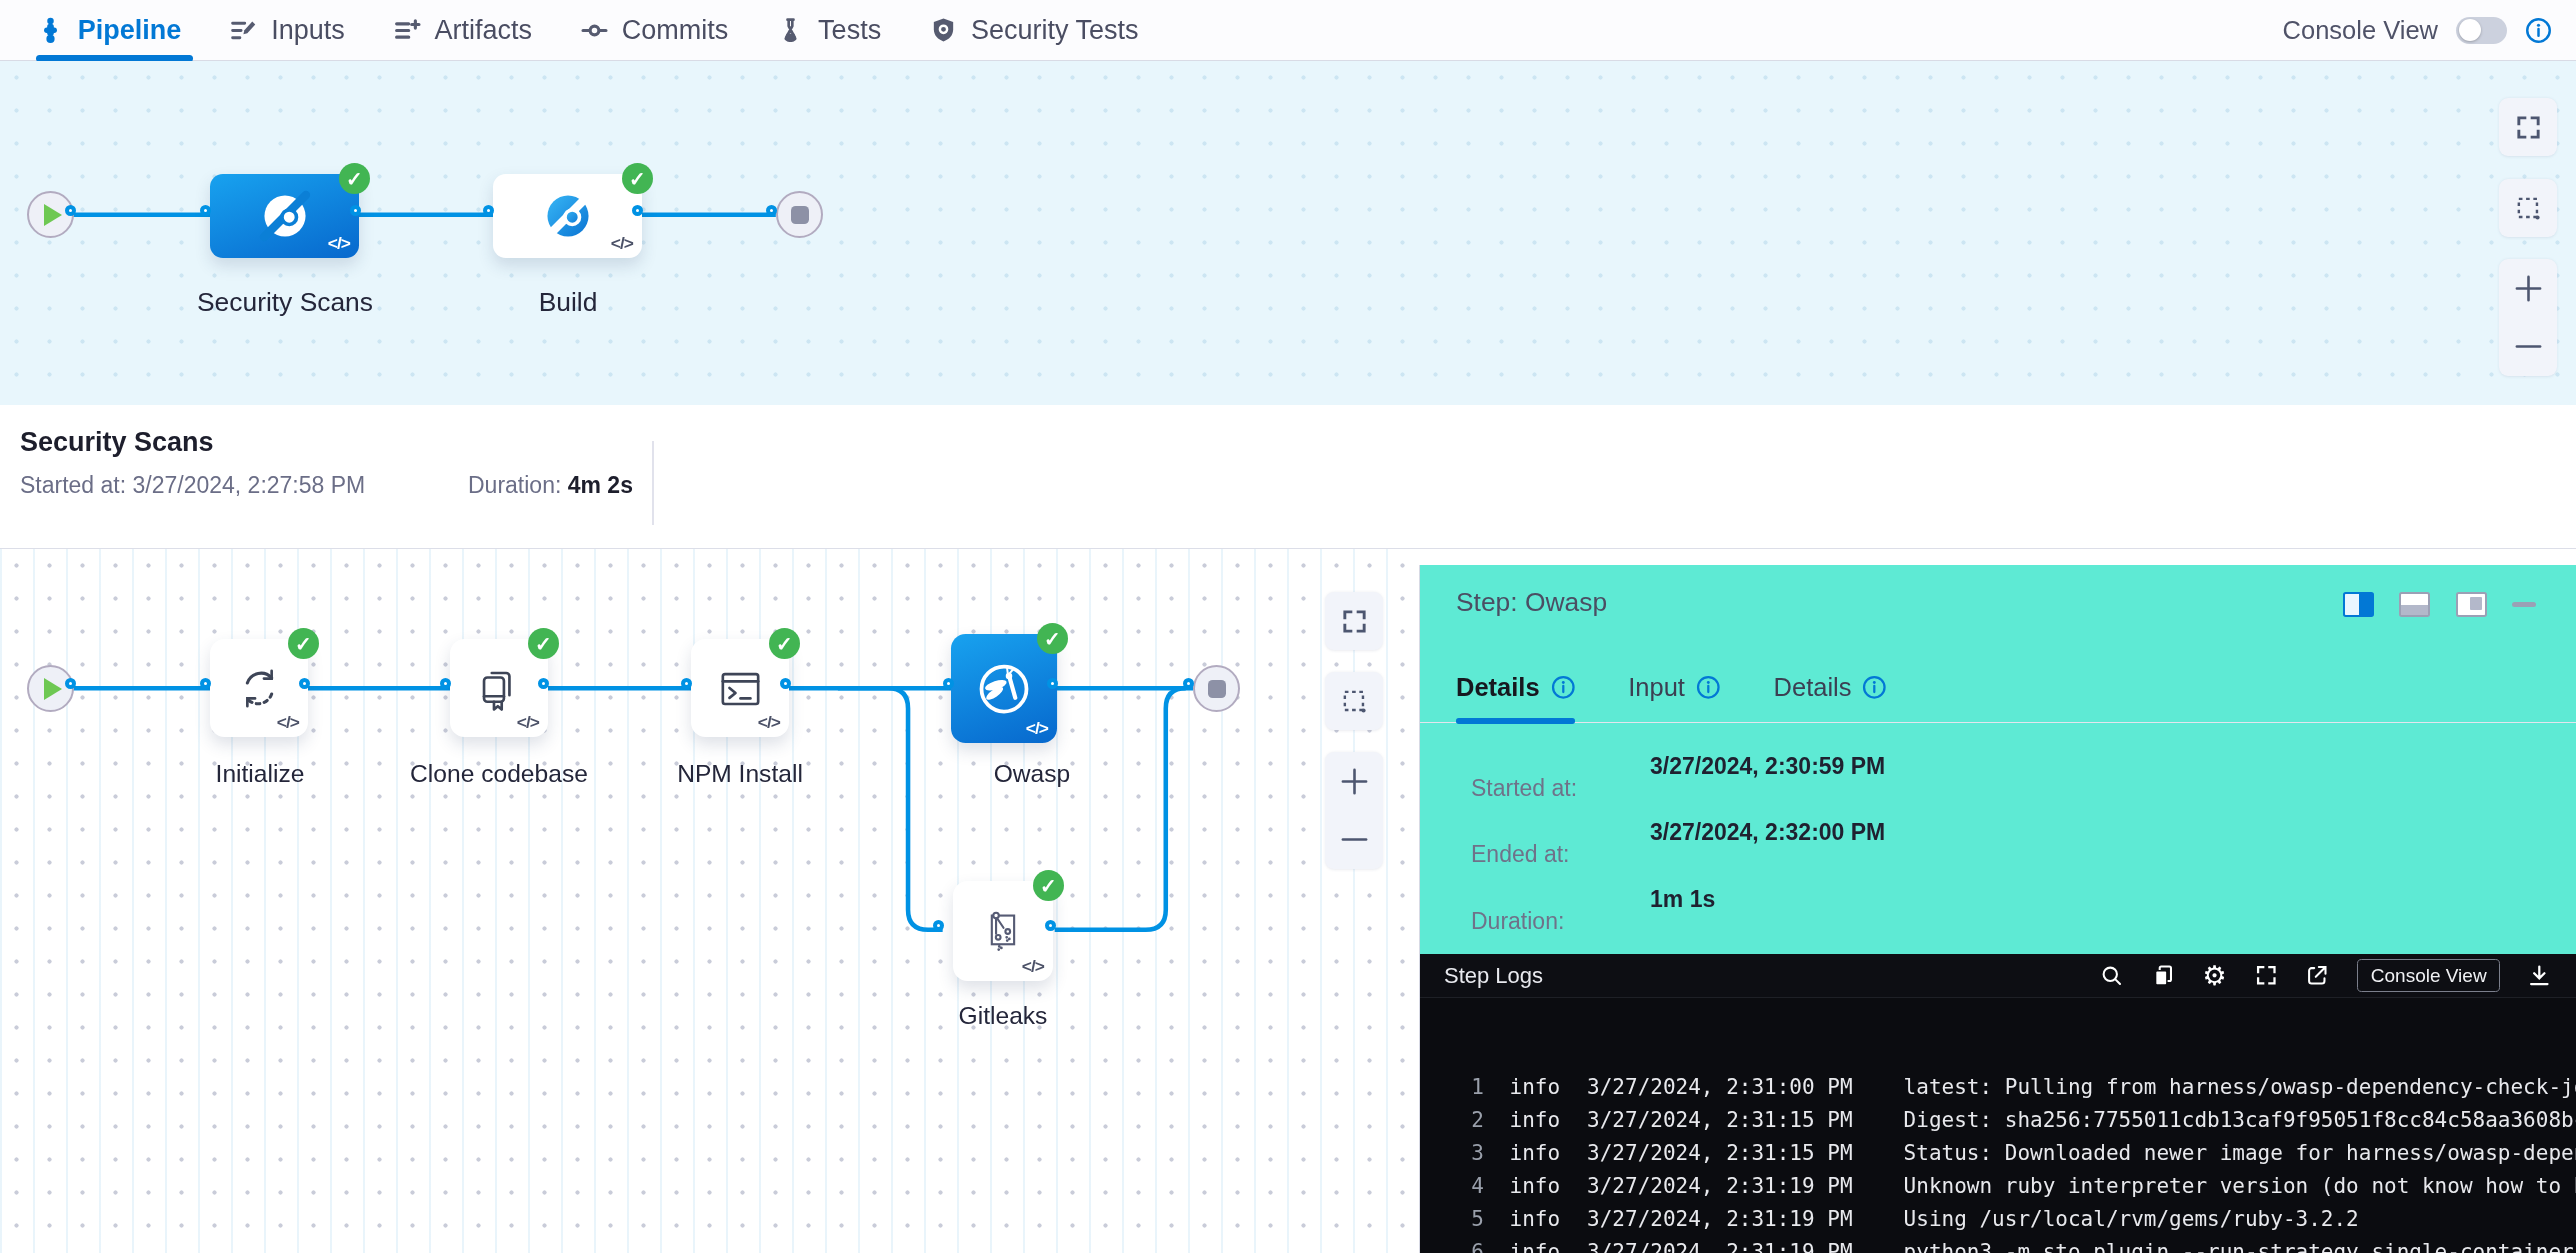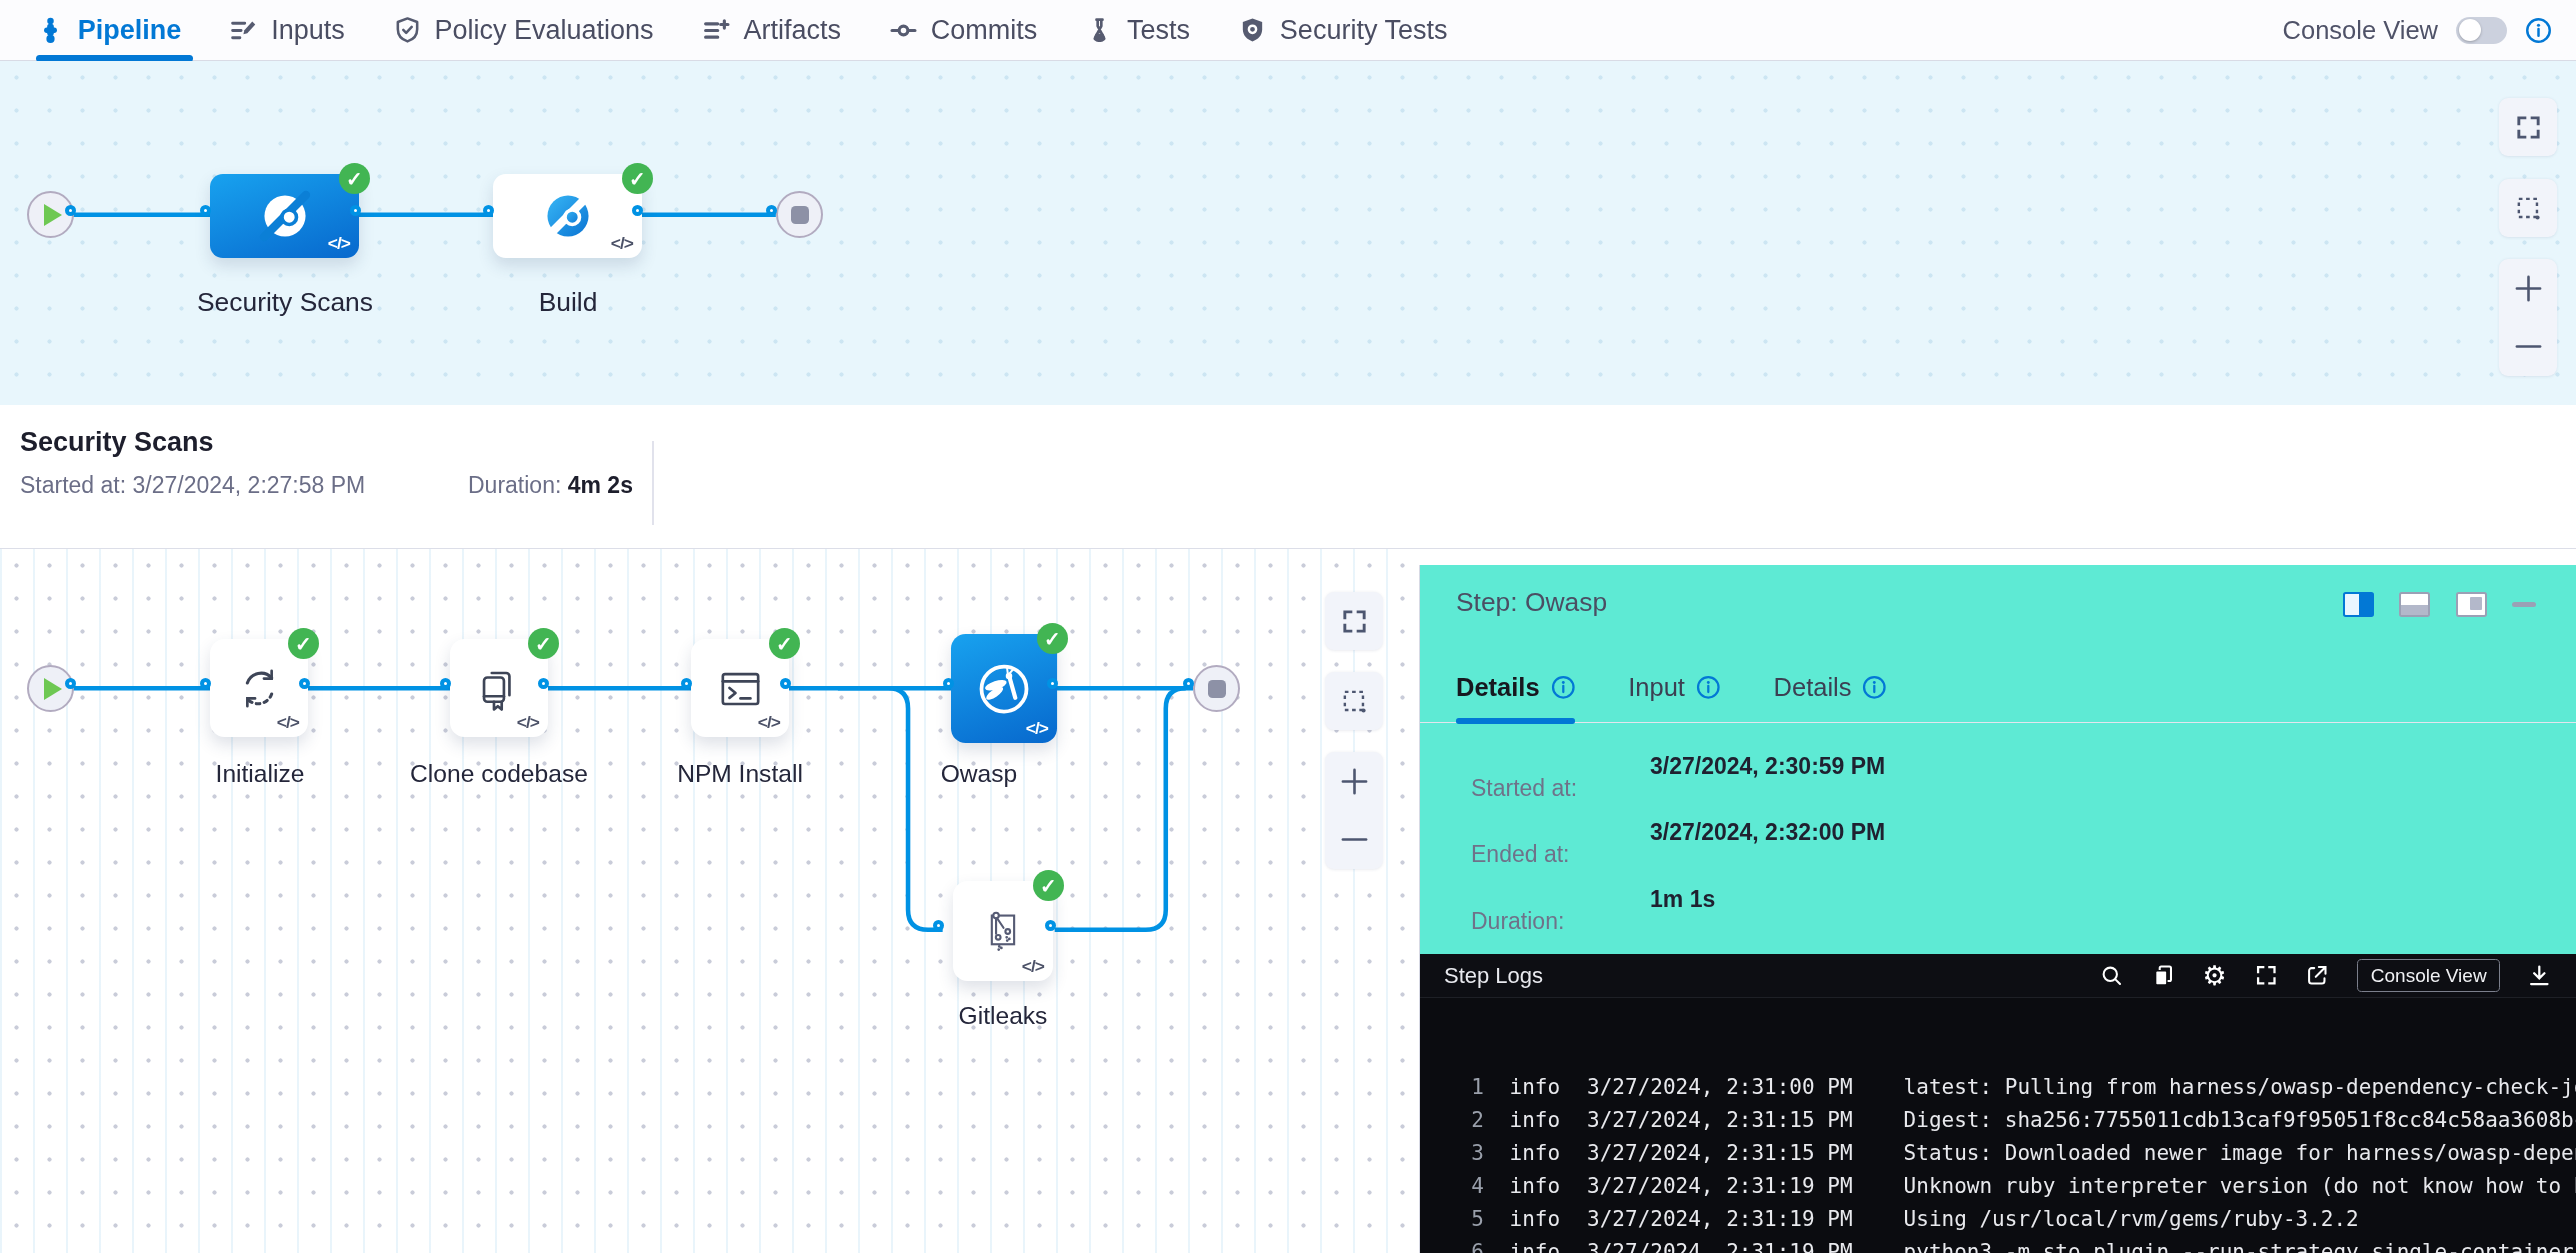--- a/index.html
+++ b/index.html
@@ -132,27 +132,20 @@
         <span>Pipeline</span>
       </div>
       <div class="tab">
         <svg viewBox="0 0 24 24" fill="none" stroke="#565b70" stroke-width="2.4" stroke-linecap="round">
           <path d="M3 6h10M3 12h7M3 18h6"></path>
           <path d="M20.5 4.5l-8 9-1 4 4-1 8-9z" fill="#565b70" stroke="none" transform="scale(0.82) translate(3 1)"></path>
         </svg>
         <span>Inputs</span>
       </div>
       <div class="tab">
-        <svg viewBox="0 0 24 24" fill="none" stroke="#565b70" stroke-width="2.1" stroke-linecap="round" stroke-linejoin="round">
-          <path d="M12 2l8 3v6c0 5.2-3.6 8.6-8 10-4.4-1.4-8-4.8-8-10V5z"></path>
-          <path d="M8.5 11.5l2.4 2.5 4.6-5"></path>
-        </svg>
-        <span>Policy Evaluations</span>
-      </div>
-      <div class="tab">
         <svg viewBox="0 0 24 24" fill="none" stroke="#565b70" stroke-width="2.6" stroke-linecap="round">
           <path d="M3 6.5h10M3 12h10M3 17.5h10"></path>
           <path d="M18.5 4v6M15.5 7h6"></path>
         </svg>
         <span>Artifacts</span>
       </div>
       <div class="tab">
         <svg viewBox="0 0 24 24" fill="none" stroke="#565b70" stroke-width="2.6" stroke-linecap="round">
           <circle cx="12" cy="12" r="3.6"></circle>
           <path d="M2.5 12h5M16.5 12h5"></path>
@@ -317,21 +310,21 @@
           <circle cx="24" cy="24" r="18" fill="none" stroke="#fff" stroke-width="3"></circle>
           <ellipse cx="17.5" cy="21" rx="9" ry="3.4" fill="#fff" transform="rotate(-18 17.5 21)"></ellipse>
           <ellipse cx="16.5" cy="27.5" rx="8" ry="3" fill="#fff" transform="rotate(-34 16.5 27.5)"></ellipse>
           <path d="M28.5 15 L33 31" stroke="#fff" stroke-width="3.4" stroke-linecap="round"></path>
           <circle cx="28" cy="13.5" r="2.6" fill="#fff"></circle>
           <path d="M28.5 11.5l3-3.5M27 11.5l-0.5-4" stroke="#fff" stroke-width="1.6" stroke-linecap="round"></path>
         </svg>
         <div class="check">✓</div>
         <div class="codeglyph w">&lt;/&gt;</div>
       </div>
-      <div class="node-label" style="left:888px; top:211px; width:182px">Owasp</div>
+      <div class="node-label" style="left:941px; top:211px; width:182px">Owasp</div>
 
       <div class="node white step-node" style="left:953px; top:332px; width:100px; height:100px">
         <svg width="51" height="51" viewBox="0 0 48 48" fill="none" stroke="#565b74" stroke-width="2" stroke-linecap="round">
           <rect x="13" y="9" width="21" height="27"></rect>
           <circle cx="17" cy="9" r="2.6" fill="#fff"></circle>
           <path d="M18 11.5l6 9M17 12v14"></path>
           <circle cx="28" cy="24" r="2.2"></circle>
           <circle cx="19" cy="29.5" r="2.2"></circle>
           <path d="M27 29.5h.01M29.5 31h.01M27.5 32.5h.01M20 38h.01M22 39.5h.01M19.5 41h.01" stroke-width="2.6"></path>
         </svg>

